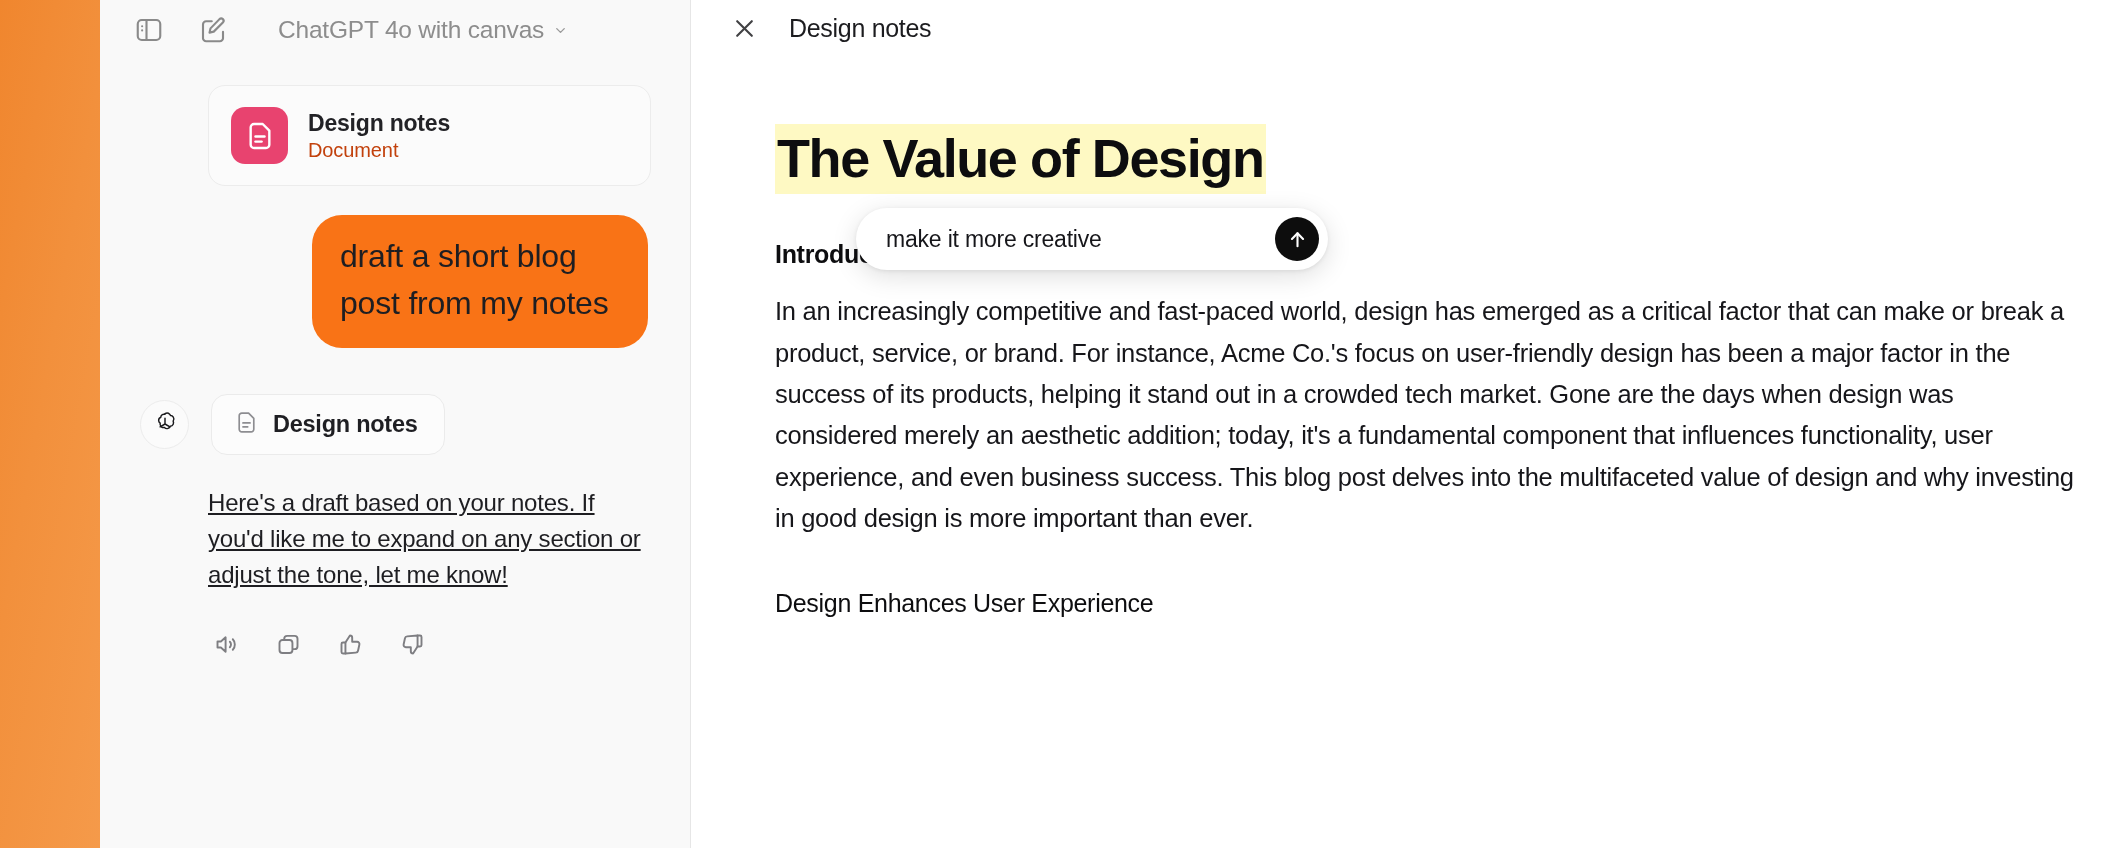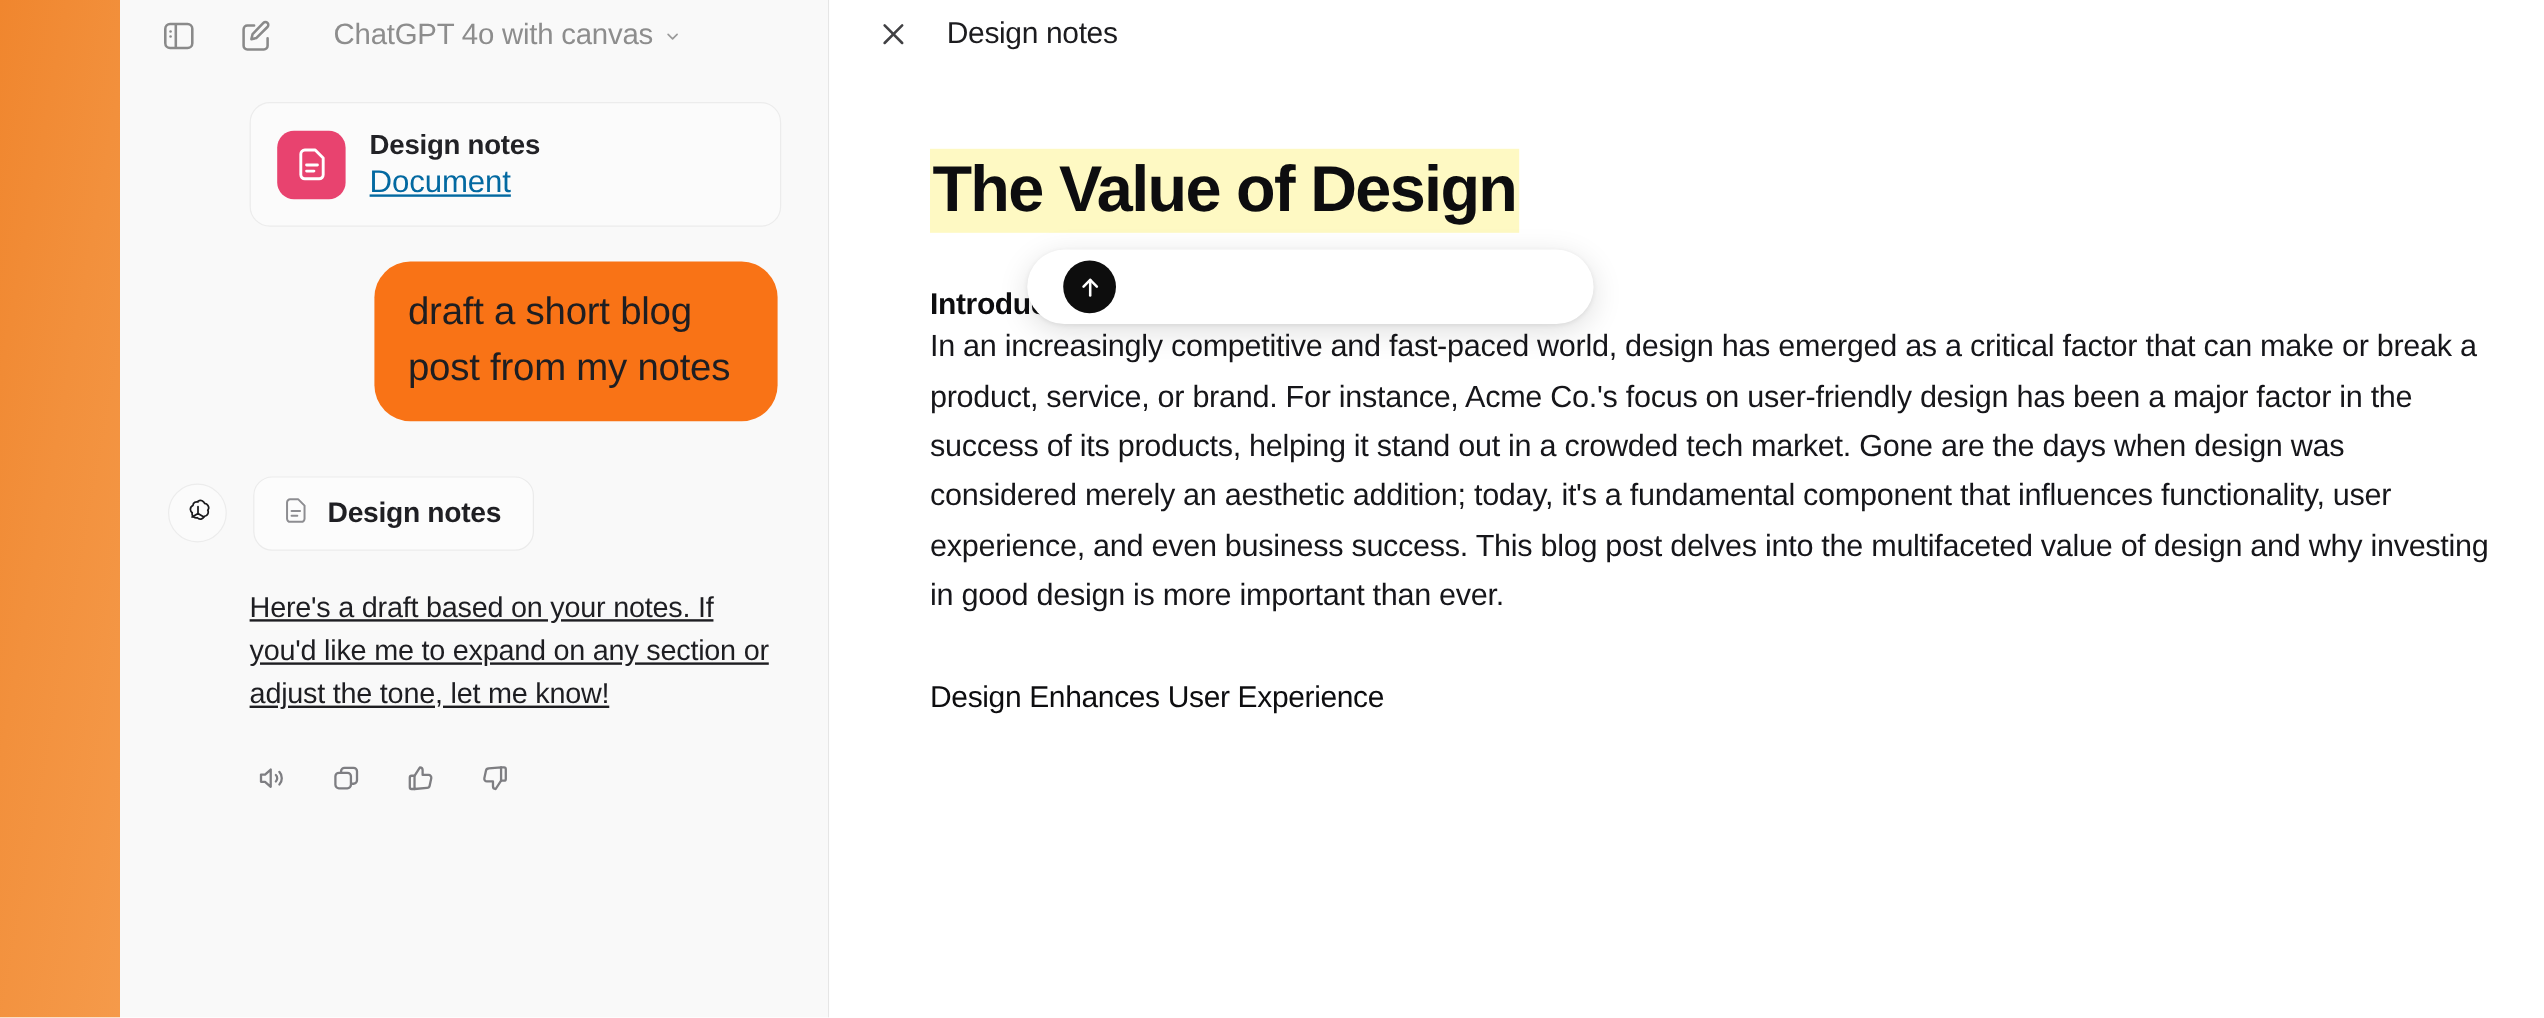--- a/index.html
+++ b/index.html
@@ -79,21 +79,21 @@
     width: 57px; height: 57px;
     border-radius: 14px;
     background: #e8436f;
     display: flex; align-items: center; justify-content: center;
     flex: 0 0 57px;
   }
   .attach-meta { display: flex; flex-direction: column; gap: 2px; }
   .attach-title {
     font-size: 23px; font-weight: 700; color: #222226; letter-spacing: -0.2px;
   }
-  .attach-sub { font-size: 26px; color: #0369a1; letter-spacing: -0.1px; text-decoration: underline; }
+  .attach-sub { font-size: 20px; color: #c2410c; letter-spacing: -0.1px; }
 
   
   .user-row { display: flex; justify-content: flex-end; margin-top: 29px; padding-right: 2px; }
   .user-bubble {
     background: #f97316;
     border-radius: 30px;
     padding: 18px 28px 20px 28px;
     max-width: 336px;
     font-size: 32px;
     line-height: 1.48;
@@ -184,20 +184,21 @@
     padding: 4px 2px 6px 2px;
   }
   .doc-h2 {
     font-size: 25px;
     font-weight: 700;
     color: #0d0d0f;
     letter-spacing: -0.3px;
     margin-top: 52px;
   }
   .doc-p {
+    margin-top: 22px;
     font-size: 25.5px;
     line-height: 1.62;
     color: #16161a;
     letter-spacing: -0.25px;
     width: 1300px;
     white-space: normal;
   }
   .doc-h2-bottom {
     font-size: 25px;
     font-weight: 400;
@@ -363,20 +364,21 @@
     <div class="doc-area">
       <div>
         <span class="doc-h1">The Value of Design</span>
       </div>
       <div class="doc-h2">Introduction</div>
       <div class="doc-p">In an increasingly competitive and fast-paced world, design has emerged as a critical factor that can make or break a product, service, or brand. For instance, Acme Co.'s focus on user-friendly design has been a major factor in the success of its products, helping it stand out in a crowded tech market. Gone are the days when design was considered merely an aesthetic addition; today, it's a fundamental component that influences functionality, user experience, and even business success. This blog post delves into the multifaceted value of design and why investing in good design is more important than ever.</div>
       <div class="doc-h2-bottom">Design Enhances User Experience</div>
     </div>
 
     <div class="inline-popover">
+      <input class="inline-input" type="text" value="make it more creative" style="">
       <button class="send-btn">
         <svg width="23" height="23" viewBox="0 0 24 24" fill="none" stroke="#ffffff" stroke-width="2.2" stroke-linecap="round" stroke-linejoin="round">
           <line x1="12" y1="19" x2="12" y2="5.6"></line>
           <polyline points="6.2 11.4 12 5.5 17.8 11.4"></polyline>
         </svg>
       </button>
     </div>
   </div>
 </div>
 

